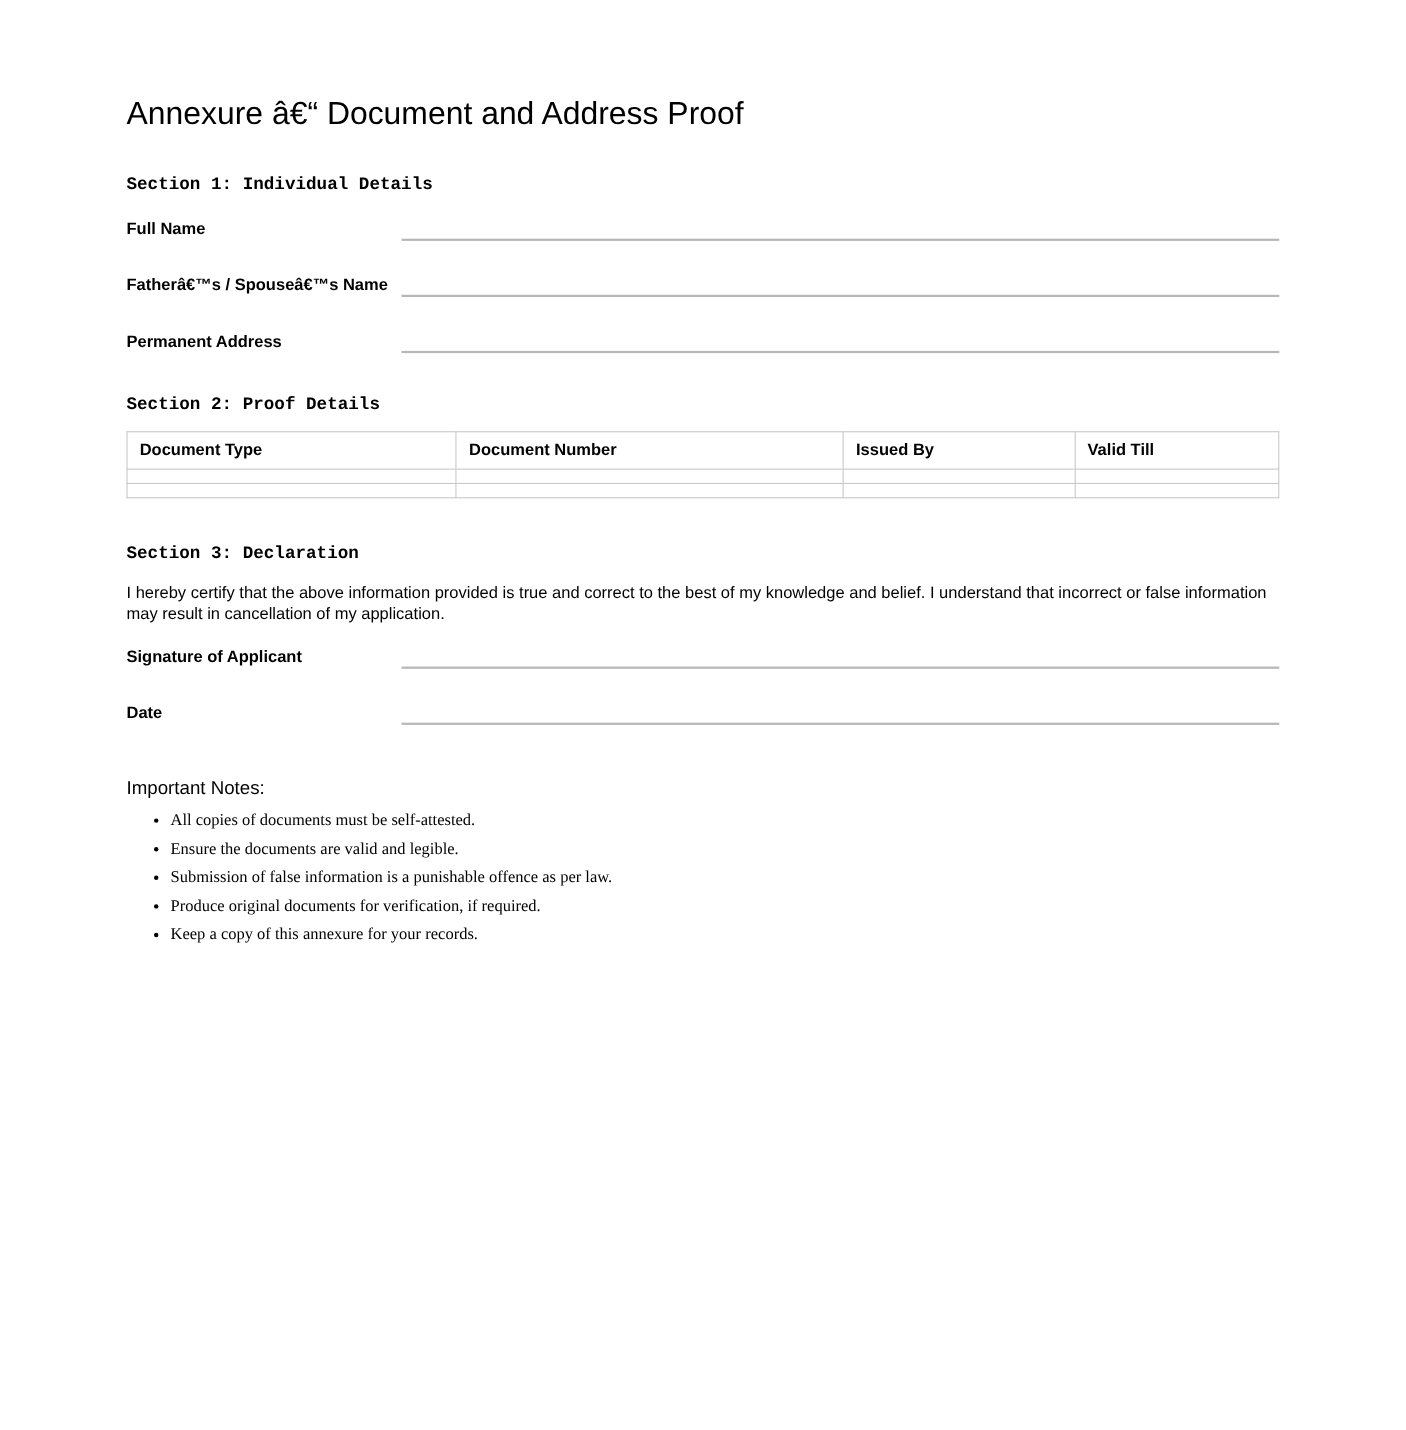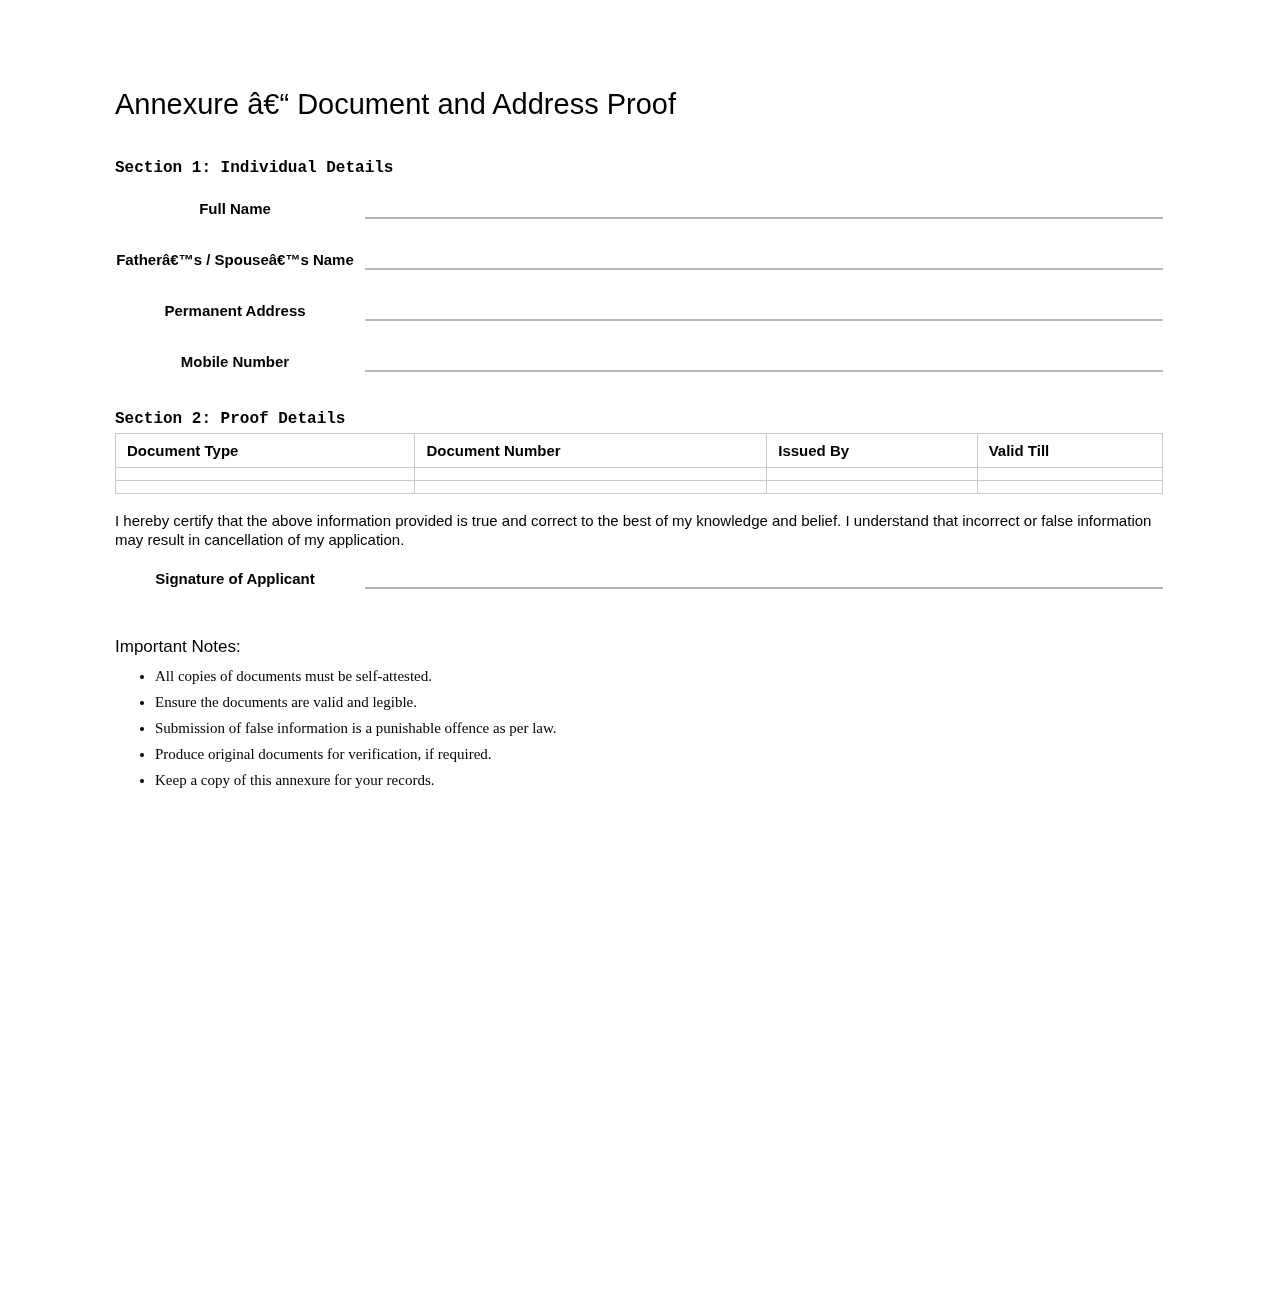--- a/index.html
+++ b/index.html
@@ -37,31 +37,30 @@
     margin-bottom: 31px;
   }
   .form-row .field-label {
     flex: 0 0 250px;
     width: 250px;
     font-weight: 700;
     font-size: 15px;
     line-height: 20px;
     padding-right: 10px;
     box-sizing: border-box;
-    text-align: center;
   }
   .form-row .field-line {
     flex: 1;
     height: 18px;
     border-bottom: 2px solid #b7b7b7;
   }
   table.proof-table {
     width: 100%;
     border-collapse: collapse;
-    margin-top: 4px;
+    margin-top: 14px;
   }
   table.proof-table th,
   table.proof-table td {
     border: 1.5px solid #c9c9c9;
   }
   table.proof-table th {
     text-align: left;
     font-size: 15px;
     font-weight: 700;
     padding: 8px 11px;
@@ -107,24 +106,20 @@
       <div class="field-line"></div>
     </div>
     <div class="form-row">
       <div class="field-label">Fatherâ€™s / Spouseâ€™s Name</div>
       <div class="field-line"></div>
     </div>
     <div class="form-row">
       <div class="field-label">Permanent Address</div>
       <div class="field-line"></div>
     </div>
-    <div class="form-row">
-      <div class="field-label">Mobile Number</div>
-      <div class="field-line"></div>
-    </div>
   </div>
 
   <h2 class="section-heading">Section 2: Proof Details</h2>
   <table class="proof-table">
     <colgroup>
       <col style="width:28.6%">
       <col style="width:33.6%">
       <col style="width:20.1%">
       <col style="width:17.7%">
     </colgroup>
@@ -145,25 +140,30 @@
       </tr>
       <tr>
         <td class="empty-cell"></td>
         <td class="empty-cell"></td>
         <td class="empty-cell"></td>
         <td class="empty-cell"></td>
       </tr>
     </tbody>
   </table>
 
+  <h2 class="section-heading" style="margin-top:41px">Section 3: Declaration</h2>
   <p class="declaration-text">I hereby certify that the above information provided is true and correct to the best of my knowledge and belief. I understand that incorrect or false information may result in cancellation of my application.</p>
 
   <div class="signature-area">
     <div class="form-row">
       <div class="field-label">Signature of Applicant</div>
+      <div class="field-line"></div>
+    </div>
+    <div class="form-row">
+      <div class="field-label">Date</div>
       <div class="field-line"></div>
     </div>
   </div>
 
   <h2 class="notes-heading">Important Notes:</h2>
   <ul class="notes-list">
     <li>All copies of documents must be self-attested.</li>
     <li>Ensure the documents are valid and legible.</li>
     <li>Submission of false information is a punishable offence as per law.</li>
     <li>Produce original documents for verification, if required.</li>

